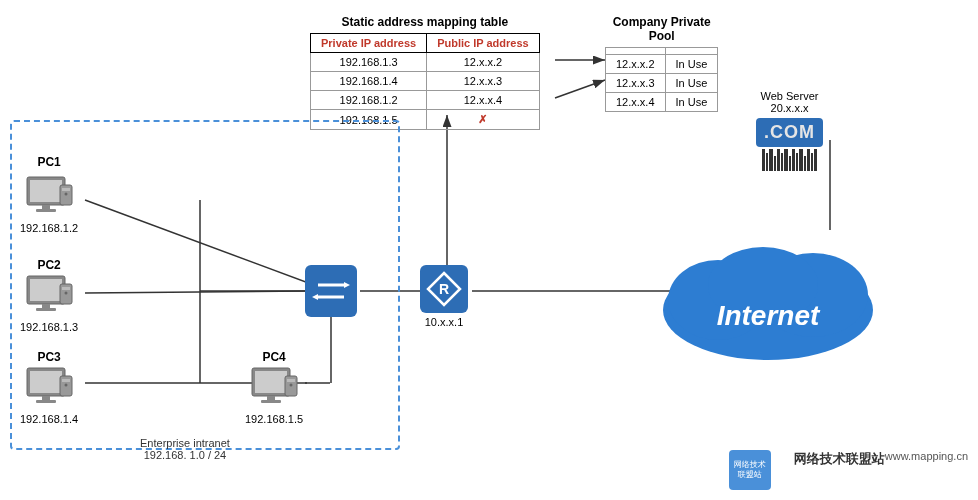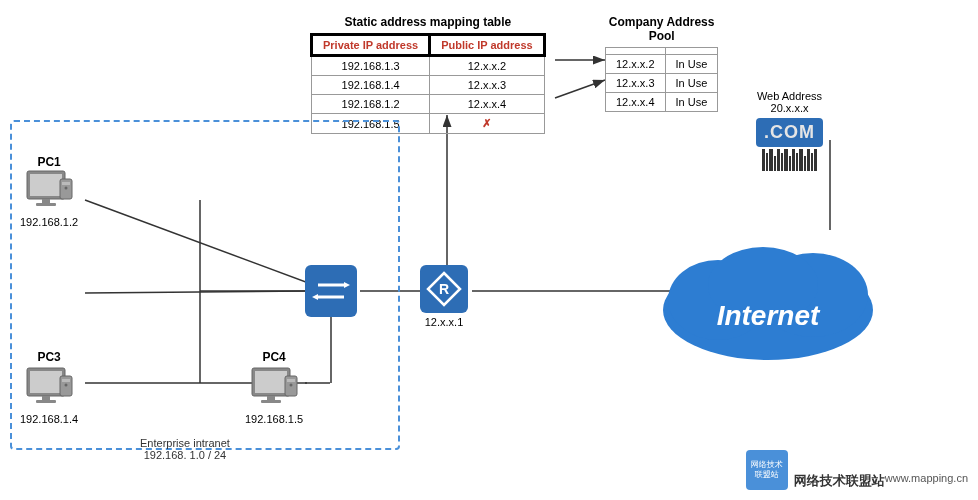--- a/index.html
+++ b/index.html
@@ -41,21 +41,21 @@
       font-size: 11px;
     }
     .static-table caption {
       font-weight: bold;
       text-align: center;
       margin-bottom: 4px;
       font-size: 12px;
     }
     .static-table th {
       background: #fff;
-      border: 3px solid #000000;
+      border: 1px solid #000000;
       padding: 3px 10px;
       text-align: center;
       color: #c0392b;
       font-weight: bold;
     }
     .static-table td {
       border: 1px solid #999;
       padding: 3px 10px;
       text-align: center;
     }
@@ -187,22 +187,22 @@
     .watermark {
       position: absolute;
       right: 10px;
       bottom: 10px;
       display: flex;
       flex-direction: column;
       align-items: flex-end;
     }
     .watermark-box {
       display: flex;
-      align-items: flex-end;
-      gap: 6px;
+      align-items: flex-start;
+      gap: 23px;
     }
     .watermark-badge {
       width: 42px;
       height: 40px;
       background: #4a90d9;
       border-radius: 4px;
       display: flex;
       flex-direction: column;
       align-items: center;
       justify-content: center;
@@ -298,21 +298,21 @@
         <td>12.x.x.4</td>
       </tr>
       <tr>
         <td>192.168.1.5</td>
         <td style="color:#c0392b; font-weight:bold;">✗</td>
       </tr>
     </tbody>
   </table>
 
   <table class="company-table">
-    <caption>Company Address Pool</caption>
+    <caption>Company Private Pool</caption>
     <thead>
       <tr>
         <th style="border:1px solid #999; padding:3px 10px;"></th>
         <th style="border:1px solid #999; padding:3px 10px;"></th>
       </tr>
     </thead>
     <tbody>
       <tr>
         <td>12.x.x.2</td>
         <td>In Use</td>
@@ -324,36 +324,49 @@
       <tr>
         <td>12.x.x.4</td>
         <td>In Use</td>
       </tr>
     </tbody>
   </table>
 
   <div class="enterprise-box"></div>
 
   <div class="pc-icon" style="left:20px; top:155px;">
-    <div style="font-weight:bold;font-size:12px;margin-bottom:0;">PC1</div>
+    <div style="font-weight:bold;font-size:12px;margin-bottom:6px;">PC1</div>
     <svg class="pc-svg" viewBox="0 0 55 45">
 
       <rect x="5" y="2" width="38" height="28" rx="2" fill="#888" stroke="#666" stroke-width="1"></rect>
       <rect x="8" y="5" width="32" height="22" fill="#ccc"></rect>
 
       <rect x="20" y="30" width="8" height="5" fill="#888"></rect>
       <rect x="14" y="34" width="20" height="3" rx="1" fill="#888"></rect>
 
       <rect x="38" y="10" width="12" height="20" rx="2" fill="#999" stroke="#666" stroke-width="1"></rect>
       <rect x="40" y="13" width="8" height="3" fill="#bbb"></rect>
       <circle cx="44" cy="19" r="1.5" fill="#666"></circle>
     </svg>
     <div class="pc-label">192.168.1.2</div>
   </div>
 
+  <div class="pc-icon" style="left:20px; top:258px;">
+    <div style="font-weight:bold;font-size:12px;margin-bottom:2px;">PC2</div>
+    <svg class="pc-svg" viewBox="0 0 55 45">
+      <rect x="5" y="2" width="38" height="28" rx="2" fill="#888" stroke="#666" stroke-width="1"></rect>
+      <rect x="8" y="5" width="32" height="22" fill="#ccc"></rect>
+      <rect x="20" y="30" width="8" height="5" fill="#888"></rect>
+      <rect x="14" y="34" width="20" height="3" rx="1" fill="#888"></rect>
+      <rect x="38" y="10" width="12" height="20" rx="2" fill="#999" stroke="#666" stroke-width="1"></rect>
+      <rect x="40" y="13" width="8" height="3" fill="#bbb"></rect>
+      <circle cx="44" cy="19" r="1.5" fill="#666"></circle>
+    </svg>
+    <div class="pc-label">192.168.1.3</div>
+  </div>
 
   <div class="pc-icon" style="left:20px; top:350px;">
     <div style="font-weight:bold;font-size:12px;margin-bottom:2px;">PC3</div>
     <svg class="pc-svg" viewBox="0 0 55 45">
       <rect x="5" y="2" width="38" height="28" rx="2" fill="#888" stroke="#666" stroke-width="1"></rect>
       <rect x="8" y="5" width="32" height="22" fill="#ccc"></rect>
       <rect x="20" y="30" width="8" height="5" fill="#888"></rect>
       <rect x="14" y="34" width="20" height="3" rx="1" fill="#888"></rect>
       <rect x="38" y="10" width="12" height="20" rx="2" fill="#999" stroke="#666" stroke-width="1"></rect>
       <rect x="40" y="13" width="8" height="3" fill="#bbb"></rect>
@@ -389,35 +402,35 @@
   </div>
 
   <div class="router-icon">
     <div class="router-box">
       <svg width="36" height="36" viewBox="0 0 36 36">
 
         <polygon points="18,2 34,18 18,34 2,18" fill="none" stroke="white" stroke-width="2.5"></polygon>
         <text x="18" y="23" text-anchor="middle" fill="white" font-size="14" font-weight="bold">R</text>
       </svg>
     </div>
-    <div class="router-label">12.x.x.1</div>
+    <div class="router-label">10.x.x.1</div>
   </div>
 
   <div class="internet-cloud">
     <svg width="220" height="140" viewBox="0 0 220 140">
       <ellipse cx="110" cy="90" rx="105" ry="50" fill="#2d7dd2"></ellipse>
       <ellipse cx="60" cy="80" rx="50" ry="40" fill="#2d7dd2"></ellipse>
       <ellipse cx="155" cy="75" rx="55" ry="42" fill="#2d7dd2"></ellipse>
       <ellipse cx="105" cy="65" rx="55" ry="38" fill="#2d7dd2"></ellipse>
       <text x="110" y="105" text-anchor="middle" fill="white" font-size="28" font-weight="bold" font-style="italic">Internet</text>
     </svg>
   </div>
 
   <div class="web-server">
-    <div style="font-size:11px;">Web Address</div>
+    <div style="font-size:11px;">Web Server</div>
     <div style="font-size:11px; margin-bottom:4px;">20.x.x.x</div>
 
     <div style="display:flex; flex-direction:column; align-items:center;">
       <div class="com-badge">
         <span>.COM</span>
       </div>
 
       <div style="display:flex; gap:1px; margin-top:2px; align-items:flex-end;">
         <div style="width:3px;height:22px;background:#333;"></div>
         <div style="width:2px;height:18px;background:#333;"></div>

